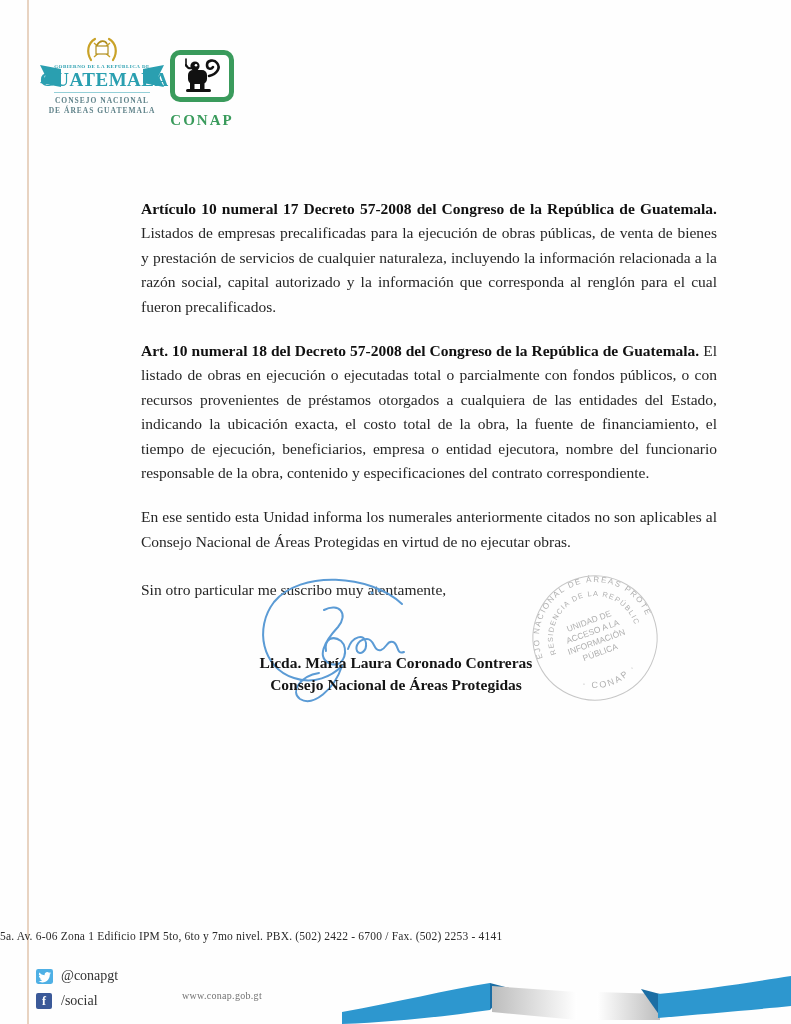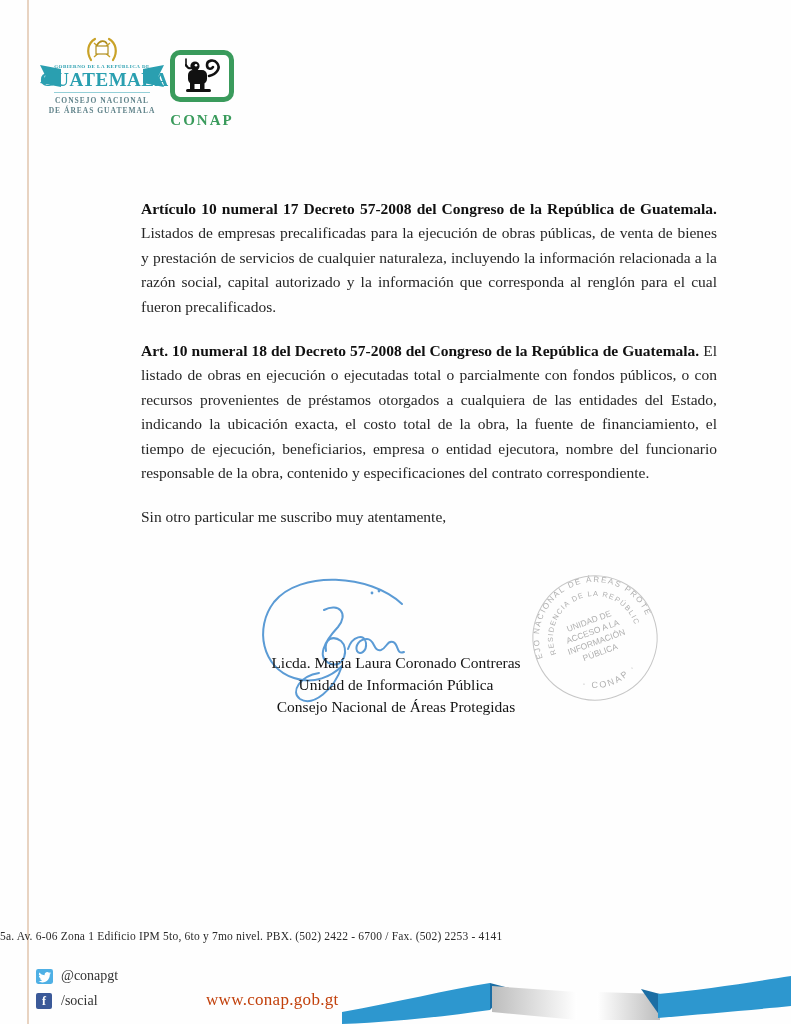--- a/index.html
+++ b/index.html
@@ -37,32 +37,32 @@
     font-size:15.5px; line-height:24.4px; text-align:justify;margin-left:28px; }
   .body-block p { margin-bottom:20px; }
   .body-block p.pre-sign { margin-bottom:24px; }
   .lead { font-weight:700; color:#101010; }
 
   
   .sig-svg { position:absolute; left:252px; top:578px; }
   .stamp { position:absolute; left:530px; top:573px; transform:rotate(-20deg); opacity:.8; }
   .stamp text { fill:var(--stamp-gray,#9b9b9b); font-family:"Liberation Sans", sans-serif; }
   .sign-block { position:absolute; left:228px; top:652px; width:336px; text-align:center;
-    font-weight:400; font-size:15.5px; line-height:22px; color:#141414; }
+    font-weight:700; font-size:15.5px; line-height:22px; color:#141414; }
 
   
   .address { position:absolute; left:0; right:0; top:930px; text-align:left;
     font-size:11.5px; color:#2a2a2a; letter-spacing:.2px; }
   .social { position:absolute; left:36px; top:965px; font-size:14px; color:#333; }
   .social-row { display:flex; align-items:center; height:22px; margin-bottom:3px; }
   .social-ic { width:17px; height:15px; margin-right:8px; flex:0 0 auto; }
   .fb-ic { width:16px; height:16px; margin-right:9px; border-radius:2px;
     background:var(--facebook-blue,#3b5998); color:#fff; font-weight:700;
     font-size:12px; display:flex; align-items:flex-end; justify-content:center; line-height:15px; }
-  .website { position:absolute; left:206px; top:990px; font-size:17px; color:#c2410c; letter-spacing:.3px; }
+  .website { position:absolute; left:182px; top:990px; font-size:10px; color:#737373; letter-spacing:.3px; }
   .ribbon { position:absolute; left:342px; top:972px; }
 </style>
 </head>
 <body>
 
 <div class="page">
   <div class="scan-line"></div>
 
   <div class="guat-logo">
     <svg class="crest" width="38" height="27" viewBox="0 0 38 27">
@@ -97,20 +97,21 @@
         <rect x="6" y="32" width="25" height="3" rx="1.5" fill="#111"></rect>
       </svg>
     </div>
     <div class="conap-label">CONAP</div>
   </div>
 
 
   <div class="body-block">
     <p><span class="lead">Artículo 10 numeral 17 Decreto 57-2008 del Congreso de la República de Guatemala.</span><span> Listados de empresas precalificadas para la ejecución de obras públicas, de venta de bienes y prestación de servicios de cualquier naturaleza, incluyendo la información relacionada a la razón social, capital autorizado y la información que corresponda al renglón para el cual fueron precalificados.</span></p>
     <p><span class="lead">Art. 10 numeral 18 del Decreto 57-2008 del Congreso de la República de Guatemala.</span><span> El listado de obras en ejecución o ejecutadas total o parcialmente con fondos públicos, o con recursos provenientes de préstamos otorgados a cualquiera de las entidades  del Estado, indicando la ubicación exacta, el costo total de la obra, la fuente de financiamiento, el tiempo de ejecución, beneficiarios, empresa o entidad ejecutora, nombre del funcionario responsable de la obra, contenido y especificaciones del contrato correspondiente.</span></p>
+    <p class="pre-sign"><span>En ese sentido esta Unidad informa los numerales anteriormente citados no son aplicables al Consejo Nacional de Áreas Protegidas en virtud de no  ejecutar obras.</span></p>
     <p><span>Sin otro particular me suscribo muy atentamente,</span></p>
   </div>
 
   <svg class="sig-svg" width="178" height="132" viewBox="0 0 178 132">
     <g fill="none" stroke="var(--signature-blue,#5b9bd5)" stroke-width="2" stroke-linecap="round">
       <path d="M150,26 C118,-4 48,-8 22,24 C2,50 10,90 42,100 C62,107 80,98 90,88"></path>
       <path d="M72,32 C87,24 97,36 86,49 C73,63 63,80 79,86 C93,90 97,70 89,63 C81,57 72,61 74,73"></path>
       <path d="M96,71 C100,58 113,55 114,65 C115,73 108,78 105,73 C103,68 107,61 115,61 C123,61 121,74 129,72 C135,70 135,62 141,64 C147,66 144,77 152,74"></path>
       <path d="M90,88 C82,112 61,129 48,121 C38,114 48,98 67,95"></path>
       <circle cx="120" cy="15" r="1.4" fill="var(--signature-blue,#5b9bd5)" stroke="none"></circle>
@@ -129,21 +130,20 @@
     <text font-size="7.3" letter-spacing="1.2"><textPath href="#arcInner" startOffset="50%" text-anchor="middle">PRESIDENCIA DE LA REPÚBLICA</textPath></text>
     <text font-size="9" letter-spacing="2"><textPath href="#arcBottom" startOffset="50%" text-anchor="middle">· CONAP ·</textPath></text>
     <text x="65" y="50" font-size="8.5" text-anchor="middle">UNIDAD DE</text>
     <text x="65" y="61" font-size="8.5" text-anchor="middle">ACCESO A LA</text>
     <text x="65" y="72" font-size="8.5" text-anchor="middle">INFORMACIÓN</text>
     <text x="65" y="83" font-size="8.5" text-anchor="middle">PÚBLICA</text>
   </svg>
 
   <div class="sign-block">
     <div>Licda. María Laura Coronado Contreras</div>
-    <div>Unidad de Información Pública</div>
     <div>Consejo Nacional de Áreas Protegidas</div>
   </div>
 
   <div class="address">5a. Av. 6-06 Zona 1 Edificio IPM 5to, 6to y 7mo nivel.  PBX. (502) 2422 - 6700 / Fax. (502) 2253 - 4141</div>
 
   <div class="social">
     <div class="social-row">
       <svg class="social-ic" viewBox="0 0 24 21">
         <rect x="0" y="0" width="24" height="21" rx="3" fill="var(--twitter-blue,#4fb0e5)"></rect>
         <path transform="translate(2.5,2) scale(0.8)" fill="#fff" d="M23.4,4.8c-.8.4-1.7.6-2.6.8.9-.6,1.6-1.5,2-2.5-.9.5-1.9.9-2.9,1.1A4.6,4.6,0,0,0,12,7.5c0,.4,0,.7.1,1A13,13,0,0,1,2.6,3.7,4.6,4.6,0,0,0,4,9.8c-.7,0-1.4-.2-2-.5v.1c0,2.2,1.6,4.1,3.7,4.5a4.6,4.6,0,0,1-2.1.1,4.6,4.6,0,0,0,4.3,3.2,9.2,9.2,0,0,1-6.8,1.9A13,13,0,0,0,8.1,21c8.5,0,13.1-7,13.1-13.1v-.6A9.3,9.3,0,0,0,23.4,4.8Z"></path>

